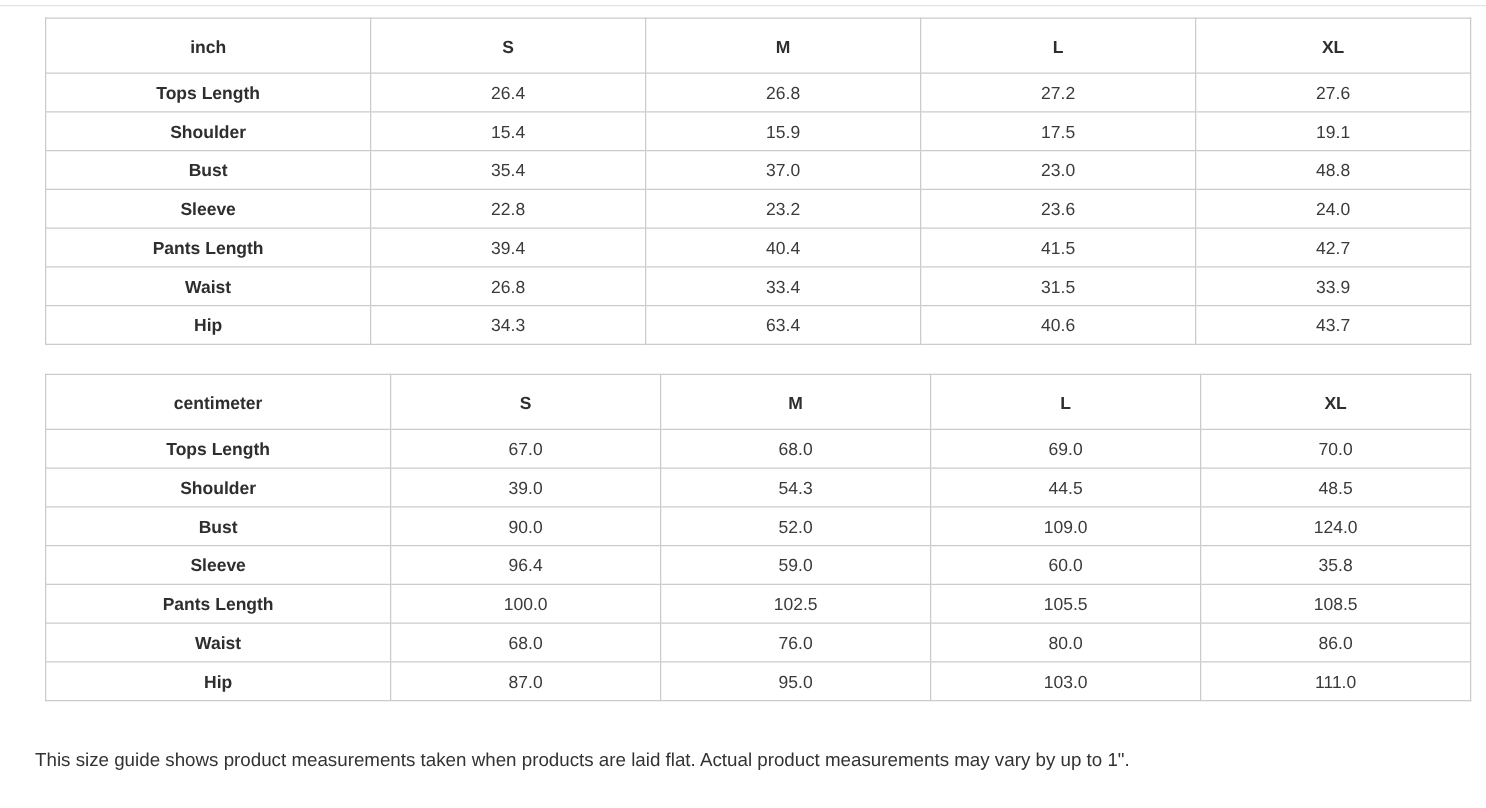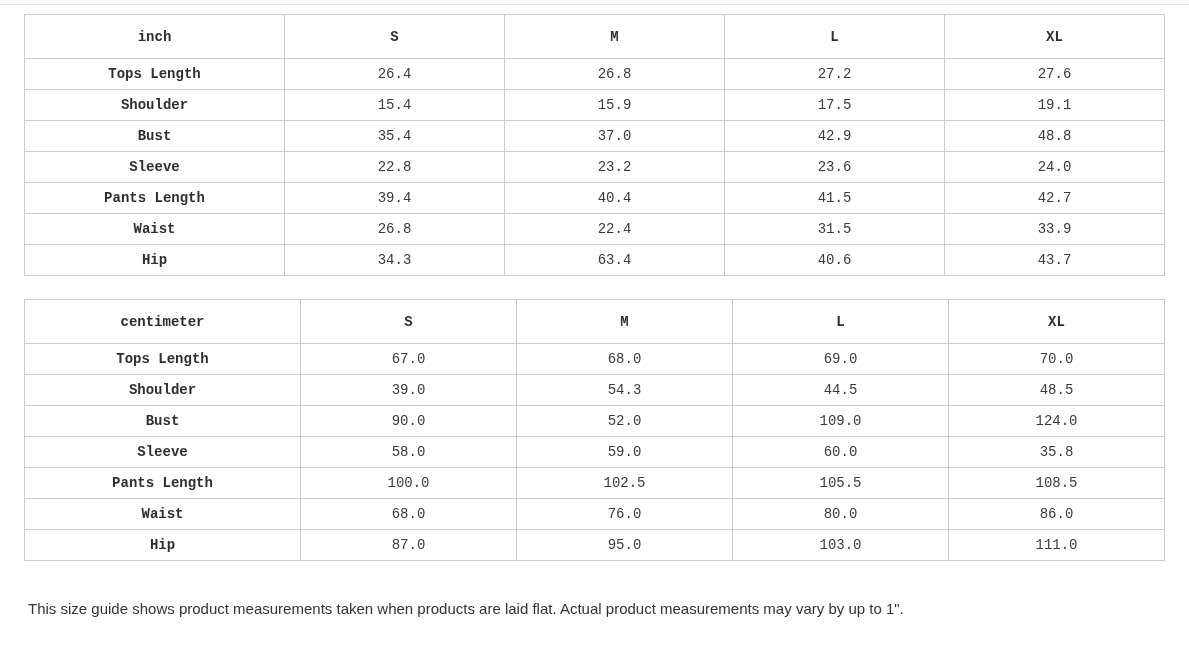--- a/index.html
+++ b/index.html
@@ -20,23 +20,22 @@
     position: absolute;
     top: 4px;
     left: 0;
     width: 1189px;
     height: 0;
     border-top: 1px solid #e3e3e3;
   }
   .tables-area {
     position: absolute;
     top: 14px;
-    left: 24px;
+    left: 36px;
     width: 1135px;
-    font-family: Liberation Mono, monospace;
   }
   table.size-table {
     border-collapse: collapse;
     table-layout: fixed;
     width: 1135px;
     font-size: 14px;
     color: #333333;
   }
   table.size-table.table-1 { margin-top: 23px; }
   .size-table th, .size-table td {
@@ -105,41 +104,41 @@
             <th>Shoulder</th>
             <td>15.4</td>
             <td>15.9</td>
             <td>17.5</td>
             <td>19.1</td>
           </tr>
           <tr>
             <th>Bust</th>
             <td>35.4</td>
             <td>37.0</td>
-            <td>42.9</td>
+            <td>23.0</td>
             <td>48.8</td>
           </tr>
           <tr>
             <th>Sleeve</th>
             <td>22.8</td>
             <td>23.2</td>
             <td>23.6</td>
             <td>24.0</td>
           </tr>
           <tr>
             <th>Pants Length</th>
             <td>39.4</td>
             <td>40.4</td>
             <td>41.5</td>
             <td>42.7</td>
           </tr>
           <tr>
             <th>Waist</th>
             <td>26.8</td>
-            <td>22.4</td>
+            <td>33.4</td>
             <td>31.5</td>
             <td>33.9</td>
           </tr>
           <tr>
             <th>Hip</th>
             <td>34.3</td>
             <td>63.4</td>
             <td>40.6</td>
             <td>43.7</td>
           </tr>
@@ -172,21 +171,21 @@
           </tr>
           <tr>
             <th>Bust</th>
             <td>90.0</td>
             <td>52.0</td>
             <td>109.0</td>
             <td>124.0</td>
           </tr>
           <tr>
             <th>Sleeve</th>
-            <td>58.0</td>
+            <td>96.4</td>
             <td>59.0</td>
             <td>60.0</td>
             <td>35.8</td>
           </tr>
           <tr>
             <th>Pants Length</th>
             <td>100.0</td>
             <td>102.5</td>
             <td>105.5</td>
             <td>108.5</td>

